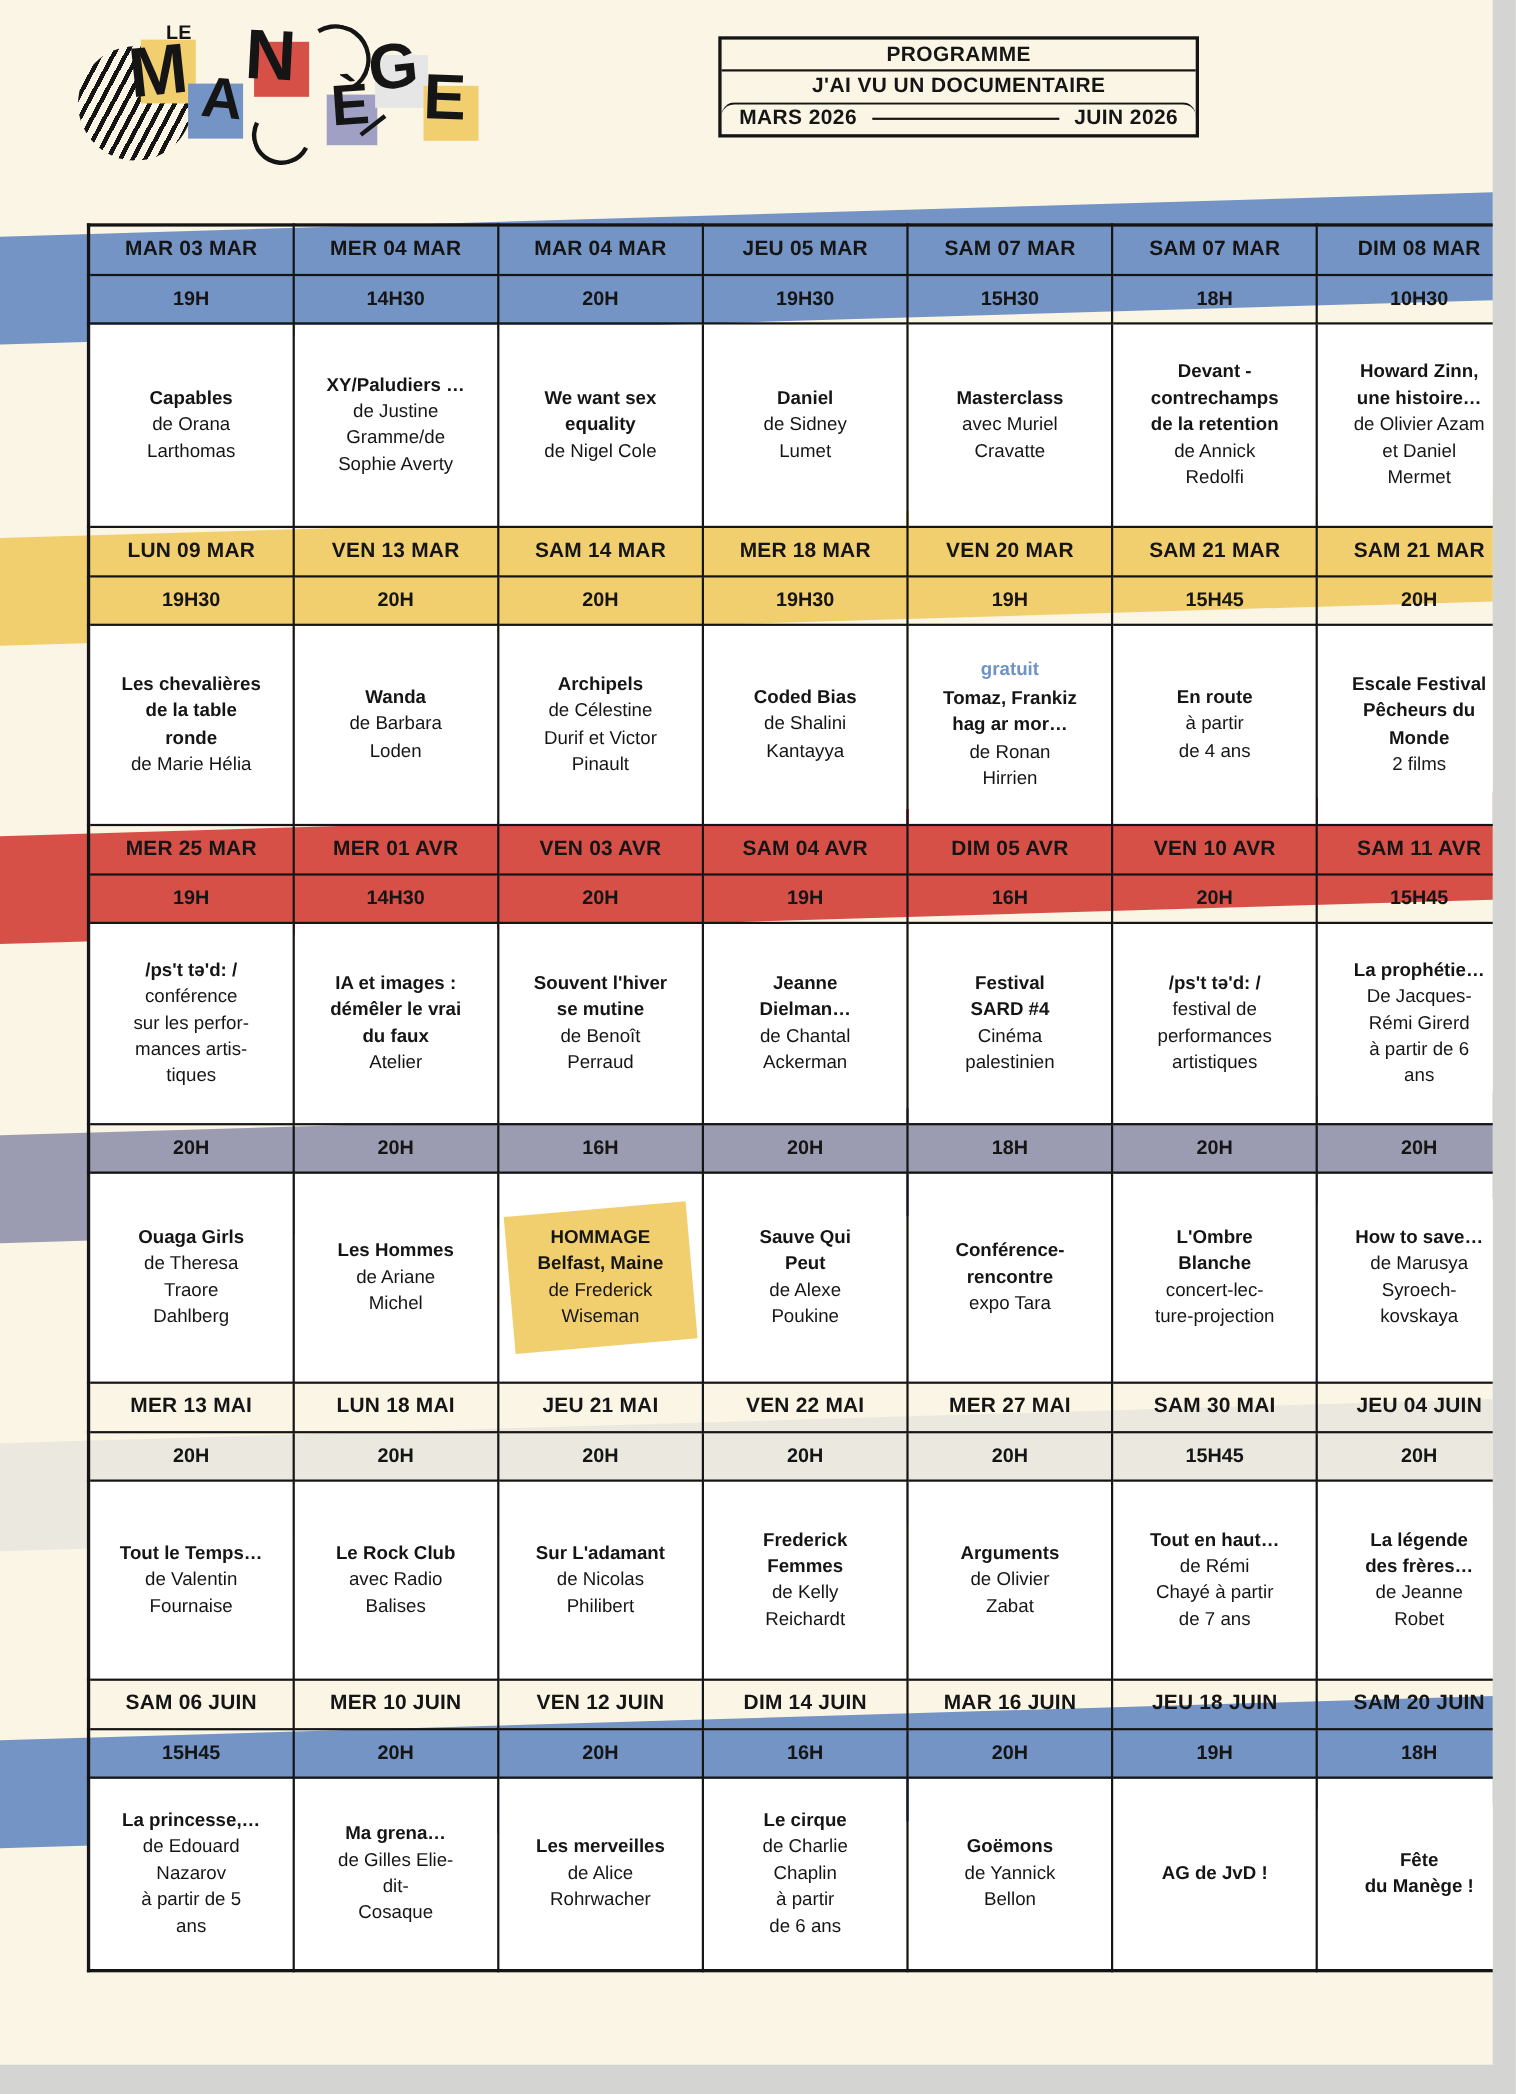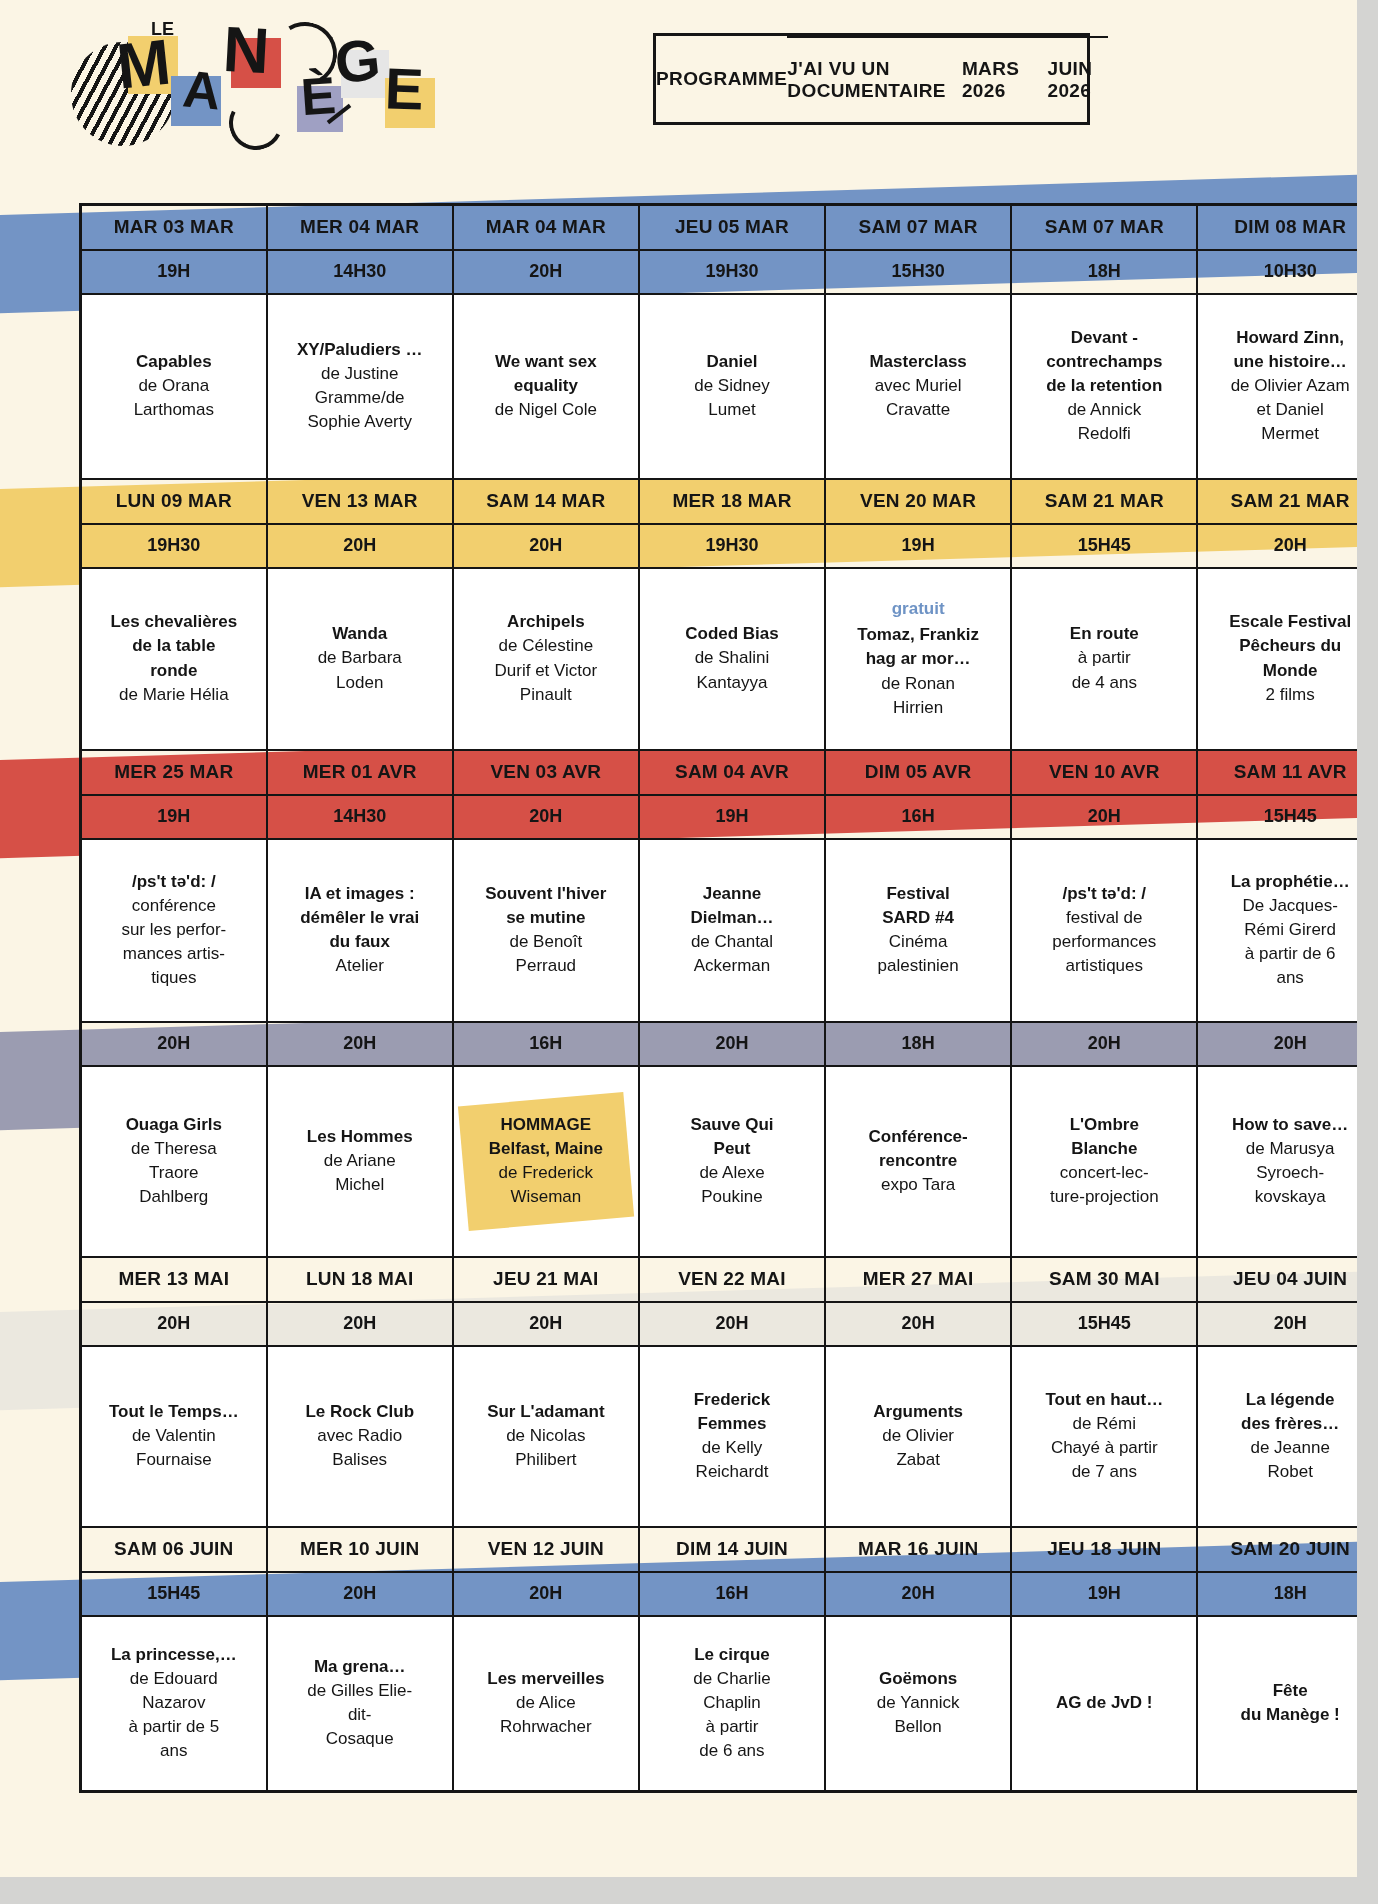--- a/index.html
+++ b/index.html
@@ -41,26 +41,26 @@
   .l-e2{left:314px;top:48px;font-size:58px;transform:rotate(2deg);}
   .arc1{left:202px;top:10px;width:56px;height:56px;border:4px solid transparent;
         border-top-color:#151515;border-right-color:#151515;border-radius:50%;transform:rotate(14deg);}
   .arc2{left:158px;top:84px;width:46px;height:46px;border:4px solid transparent;
         border-bottom-color:#151515;border-left-color:#151515;border-radius:50%;transform:rotate(-18deg);}
   .slash{left:254px;top:100px;width:28px;height:4px;background:#151515;transform:rotate(-38deg);}
 
   .program-box{
     position:absolute;left:653px;top:33px;width:437px;height:92px;
     border:3px solid #151515;box-sizing:border-box;
-    display:flex;flex-direction:row;
+    display:flex;flex-direction:column;
   }
   .pb-row{flex:1;display:flex;align-items:center;justify-content:center;
     font-weight:bold;font-size:19px;letter-spacing:.4px;}
   .pb-row + .pb-row{border-top:2px solid #151515;}
-  .pb-dates{justify-content:space-between;padding:0 16px;}
+  .pb-dates{justify-content:space-between;padding:0 16px;border-radius:12px;}
   .pb-line{flex:1;border-top:2px solid #151515;margin:0 14px;}
 
   
   .bands{position:absolute;inset:0;z-index:0;}
   .band{position:absolute;left:-30px;width:calc(100% + 60px);height:98px;
         transform:rotate(-1.7deg);}
 
   
   .calendar{
     position:absolute;left:47px;top:203px;z-index:2;

